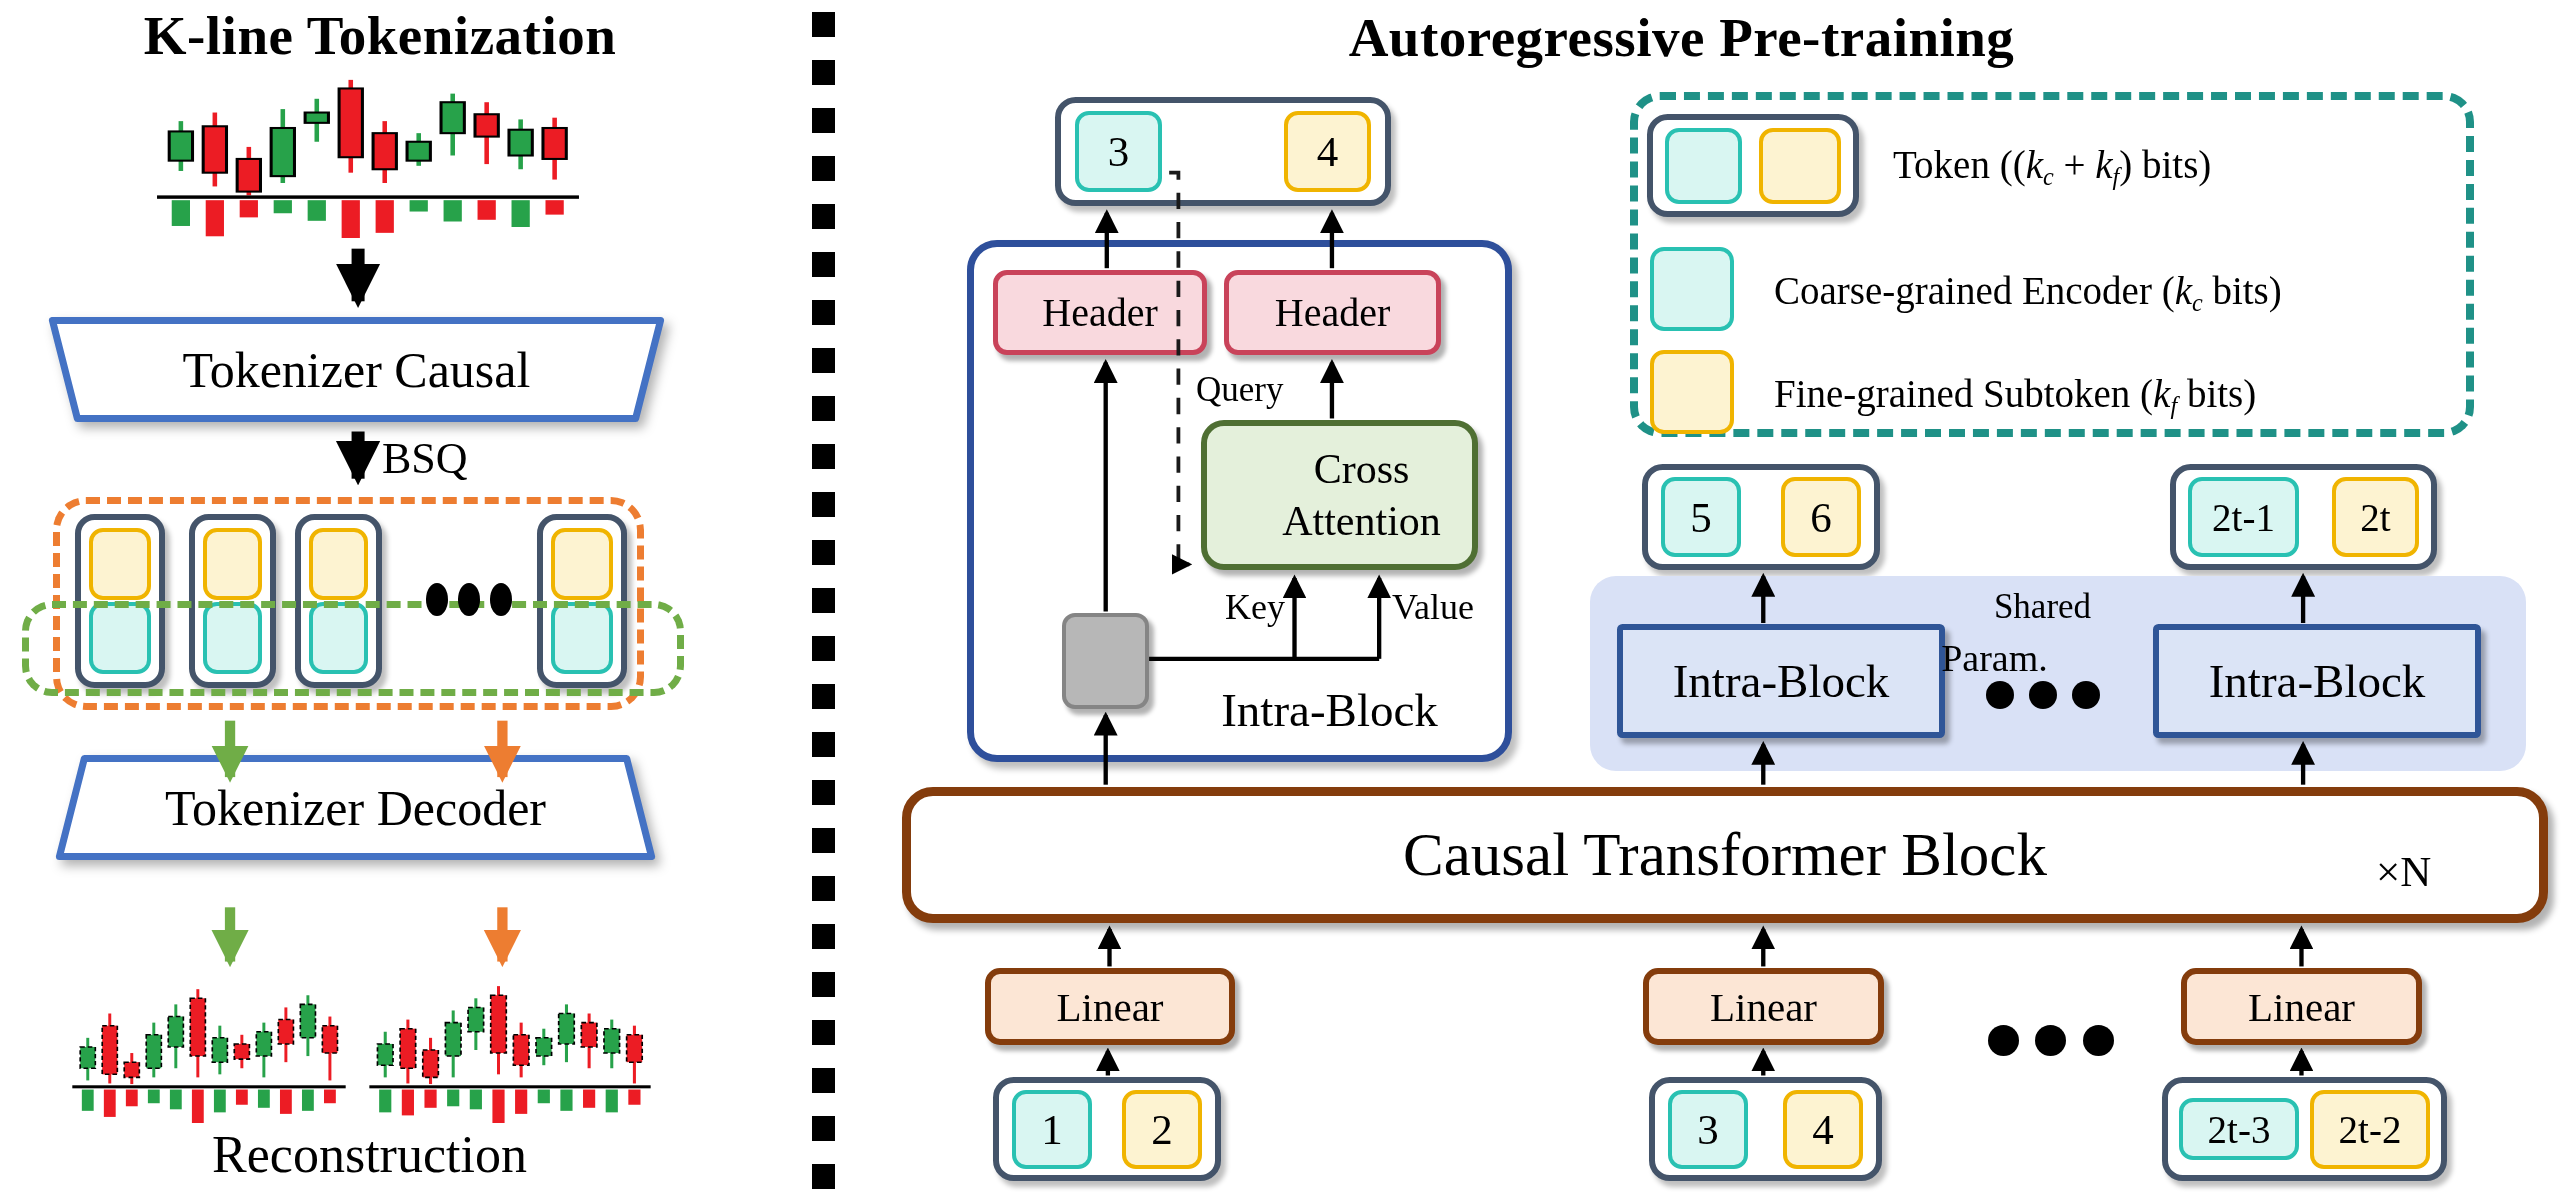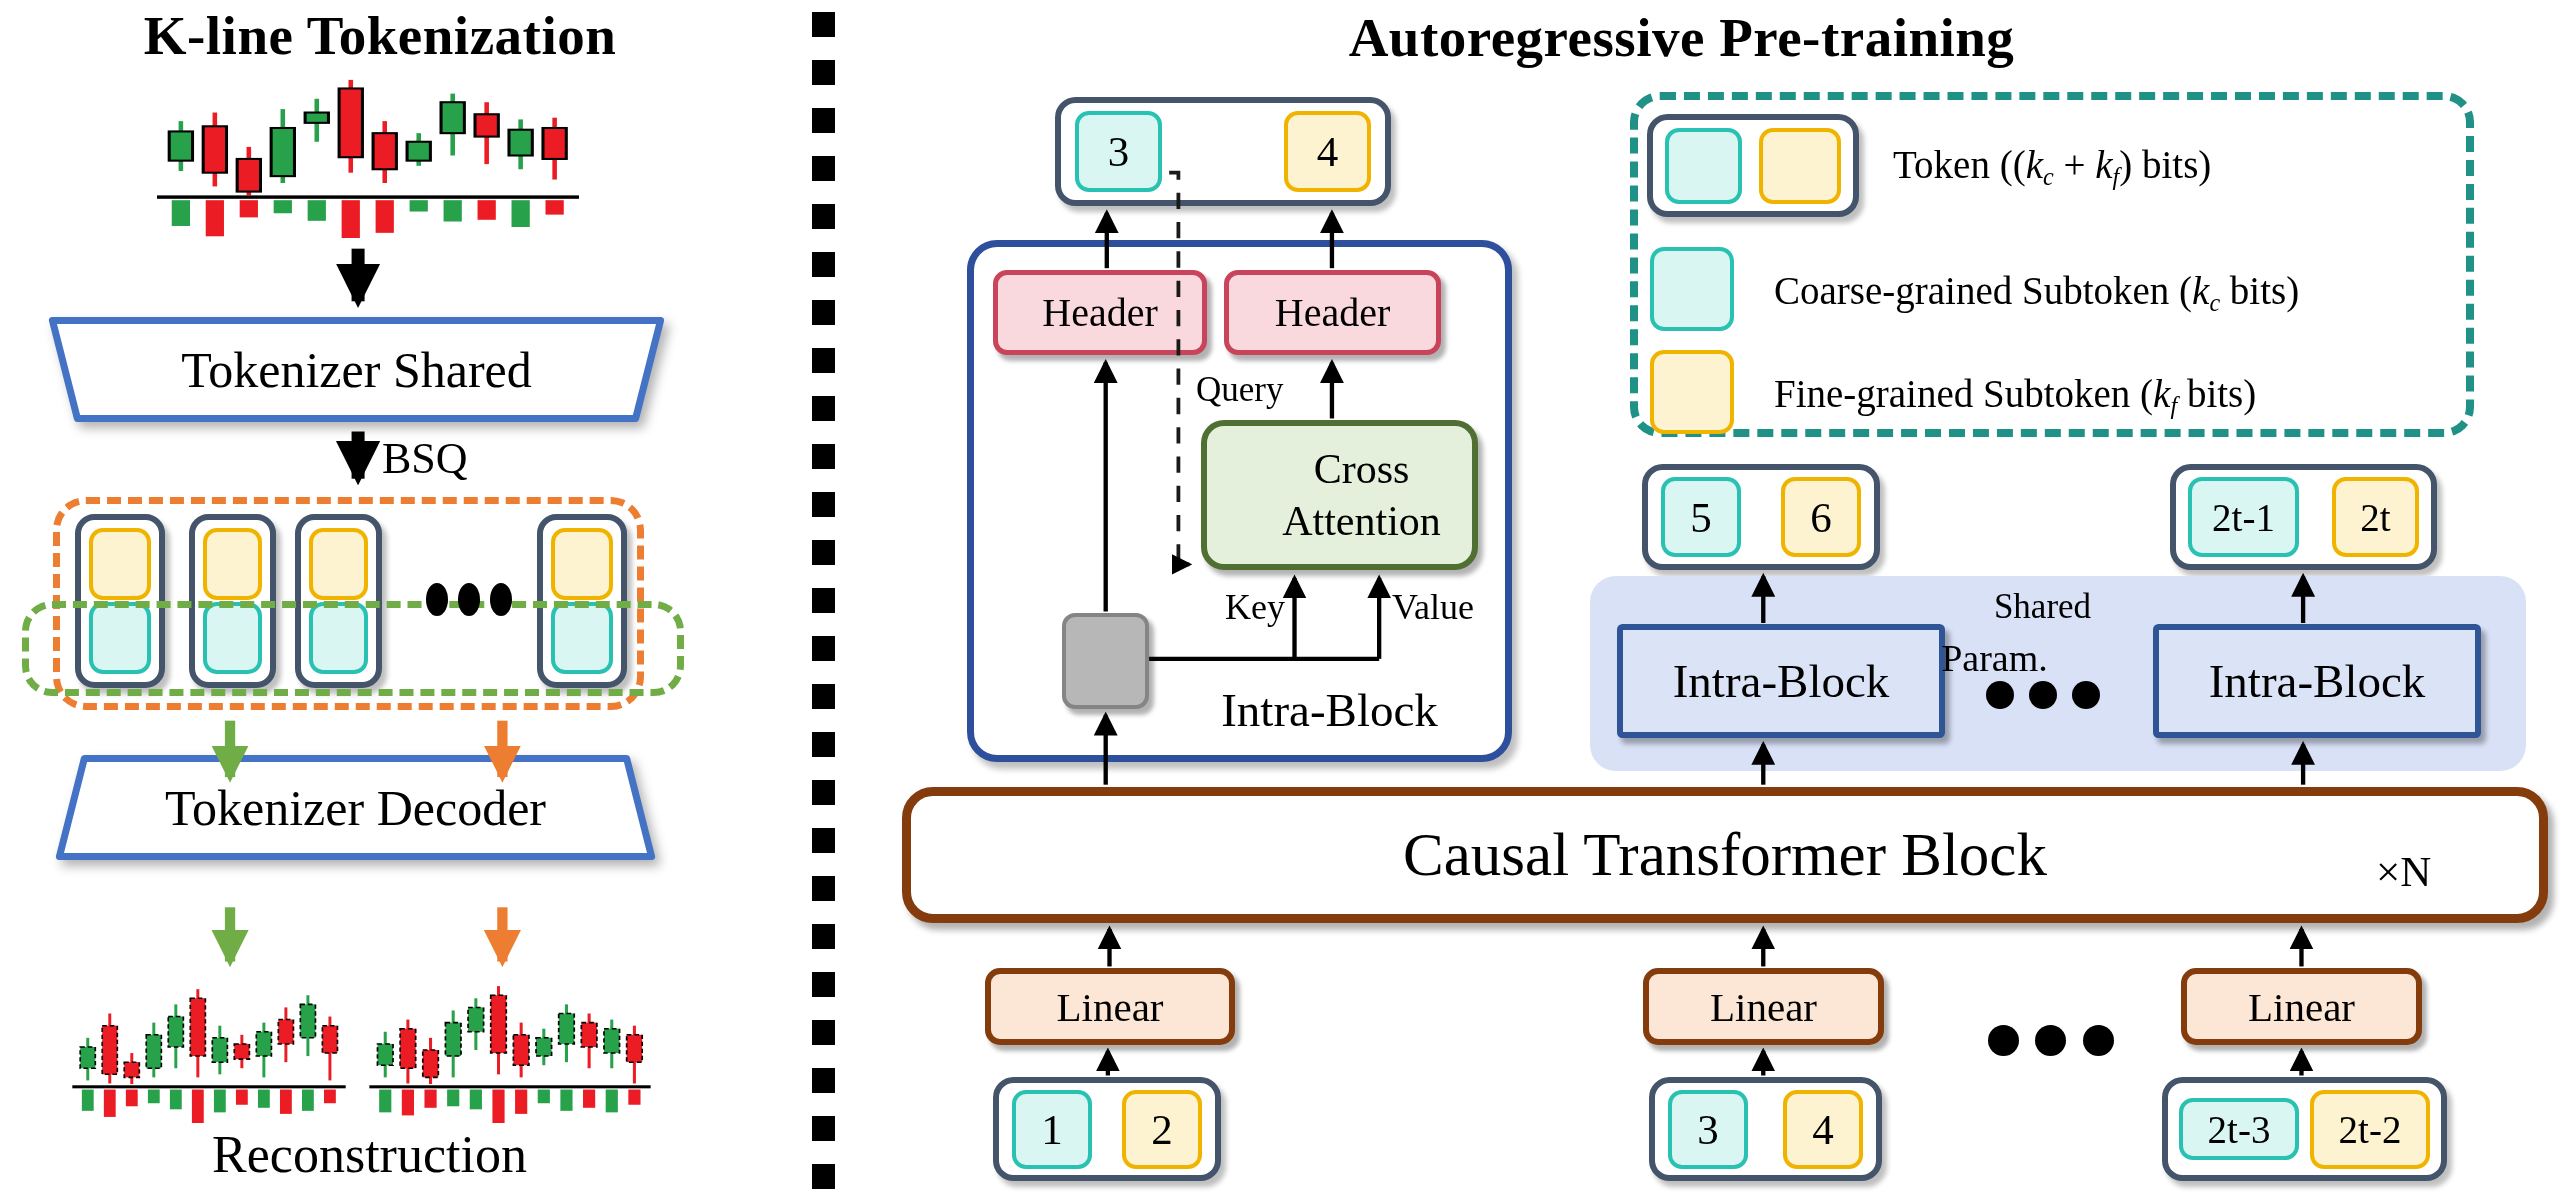--- a/index.html
+++ b/index.html
@@ -95,21 +95,21 @@
       <line x1="788" y1="130" x2="788" y2="310" stroke="#ec1c24" stroke-width="9"></line>
       <rect x="765" y="160" width="46" height="90" fill="#ec1c24" stroke="#000" stroke-width="6"></rect>
       <rect x="770" y="370" width="36" height="42" fill="#ec1c24"></rect>
       <rect x="4" y="356" width="832" height="10" fill="#000"></rect>
     </svg>
 
   <div class="trap" style="left:47px;top:315px;width:619px;height:109px;">
     <svg viewBox="0 0 1140 200" preserveAspectRatio="none">
       <polygon points="10,10 1130,10 1084,190 56,190"></polygon>
     </svg>
-    <div class="trap-label">Tokenizer Shared</div>
+    <div class="trap-label">Tokenizer Causal</div>
   </div>
 
   <div class="lbl" style="left:382px;top:433px;font-size:44px;">BSQ</div>
 
   <div class="abs dash-orange" style="left:53px;top:497px;width:577px;height:199px;"></div>
 
   <div class="colbox" style="left:75px;top:514px;width:90px;height:174px;">
     <div class="subtok fine" style="height:72px;"></div>
     <div class="subtok coarse" style="height:72px;"></div>
   </div>
@@ -249,21 +249,21 @@
   <div class="legendbox" style="left:1630px;top:92px;width:844px;height:345px;"></div>
   <div class="tokbox" style="left:1647px;top:114px;width:212px;height:103px;padding:7.6px 12px;">
     <div class="subtok coarse" style="width:77px;height:76px;"></div>
     <div class="subtok fine" style="width:82px;height:76px;"></div>
   </div>
   <div class="lbl" style="left:1893px;top:142px;font-size:39px;">
     <span>Token ((</span><span class="mi">k</span><sub>c</sub><span> + </span><span class="mi">k</span><sub>f</sub><span>) bits)</span>
   </div>
   <div class="subtok coarse abs" style="left:1650px;top:247px;width:84px;height:84px;"></div>
   <div class="lbl" style="left:1774px;top:268px;font-size:39px;">
-    <span>Coarse-grained Subtoken (</span><span class="mi">k</span><sub>c</sub><span> bits)</span>
+    <span>Coarse-grained Encoder (</span><span class="mi">k</span><sub>c</sub><span> bits)</span>
   </div>
   <div class="subtok fine abs" style="left:1650px;top:350px;width:84px;height:84px;"></div>
   <div class="lbl" style="left:1774px;top:371px;font-size:39px;">
     <span>Fine-grained Subtoken (</span><span class="mi">k</span><sub>f</sub><span> bits)</span>
   </div>
 
   <div class="tokbox" style="left:1642px;top:464px;width:238px;height:106px;padding:7.6px 13px;">
     <div class="subtok coarse" style="width:80px;height:80px;">5</div>
     <div class="subtok fine" style="width:80px;height:80px;">6</div>
   </div>

